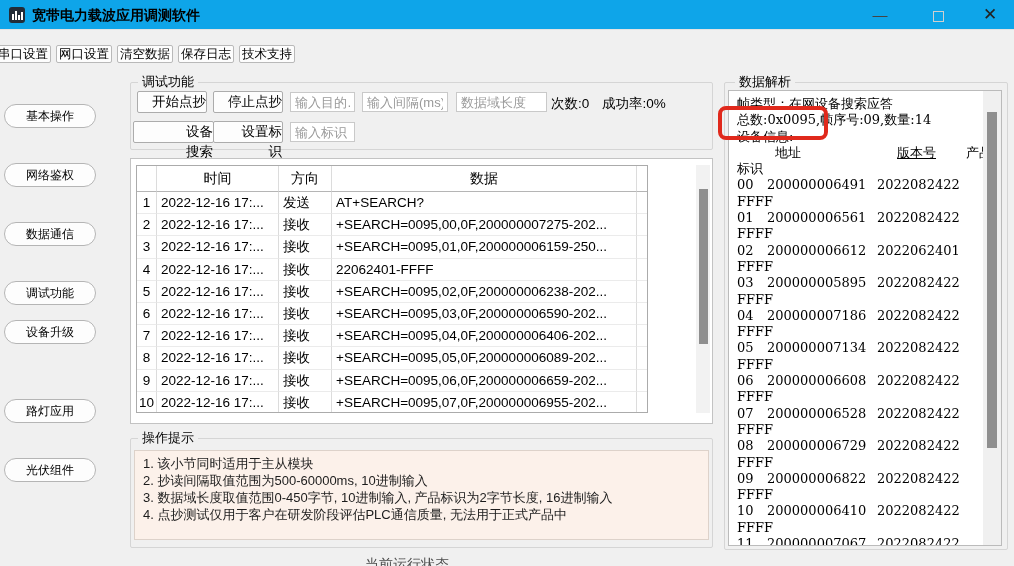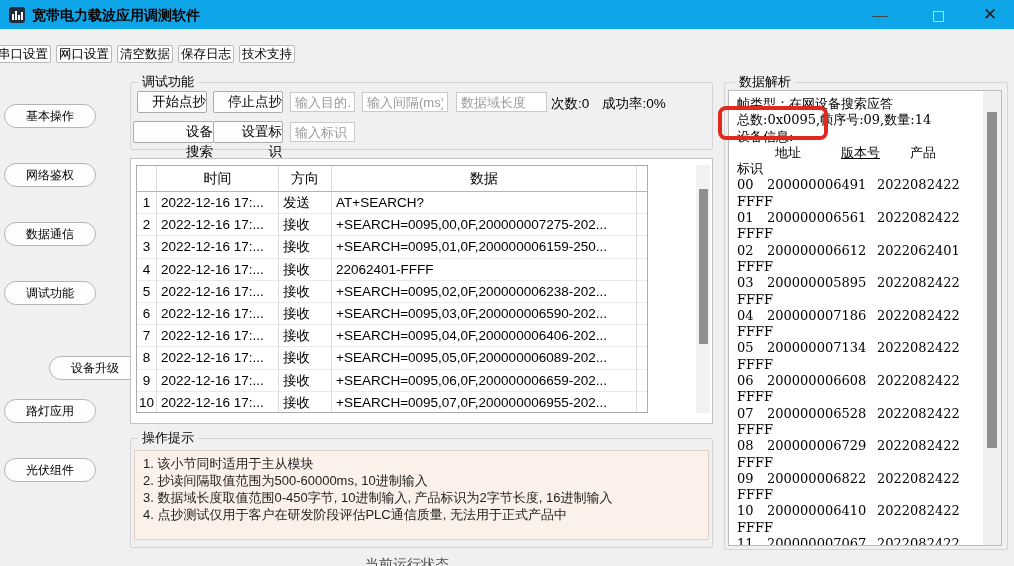--- a/index.html
+++ b/index.html
@@ -68,21 +68,21 @@
 
   
   .parse-list { position:absolute; left:728px; top:90px; width:274px; height:456px; background:#fff; border:1px solid #bbb; overflow:hidden;
                 font-family:"DejaVu Serif","Liberation Serif",serif; font-size:13px; }
   .parse-content { position:absolute; left:0; top:0; width:256px; padding:5px 0 0 8px; line-height:16.3px; white-space:nowrap; }
   .parse-scroll { position:absolute; right:0; top:0; width:18px; height:454px; background:#f0f0f0; }
   .p-line { height:16.3px; overflow:visible; }
   .d-no { display:inline-block; width:30px; }
   .d-addr { display:inline-block; width:110px; }
   .h-addr { margin-left:38px; }
-  .h-ver { margin-left:40px;text-decoration:underline; }
+  .h-ver { margin-left:96px;text-decoration:underline; }
   .h-prod { margin-left:30px; }
 
   
   .red-box { position:absolute; left:718px; top:106px; width:110px; height:34px; border:4px solid #e0291c; border-radius:8px; z-index:60; }
 
   
   .footer-status { position:absolute; left:365px; top:556px; font-size:14px; color:#4a4a4a; }
 </style>
 </head>
 <body>
@@ -106,21 +106,21 @@
     <div class="menu-btn">清空数据</div>
     <div class="menu-btn">保存日志</div>
     <div class="menu-btn">技术支持</div>
   </div>
 
 <div id="sidebar">
     <div class="side-btn" style="top: 104px;">基本操作</div>
     <div class="side-btn" style="top: 163px;">网络鉴权</div>
     <div class="side-btn" style="top: 222px;">数据通信</div>
     <div class="side-btn" style="top: 281px;">调试功能</div>
-    <div class="side-btn" style="top: 356px; margin-left: 45px;">设备升级</div>
+    <div class="side-btn" style="top: 320px;">设备升级</div>
     <div class="side-btn" style="top: 399px;">路灯应用</div>
     <div class="side-btn" style="top: 458px;">光伏组件</div>
   </div>
 
 <div class="group" style="left:130px; top:82px; width:583px; height:68px;">
   <div class="group-label" style="left:7px; top:-8px;">调试功能</div>
 </div>
 <div class="btn" style="left:137px; top:91px; width:70px;">开始点抄</div>
 <div class="btn" style="left:213px; top:91px; width:70px;">停止点抄</div>
 <input class="txt" style="left: 290px; top: 92px; width: 65px;" placeholder="输入目的…">

